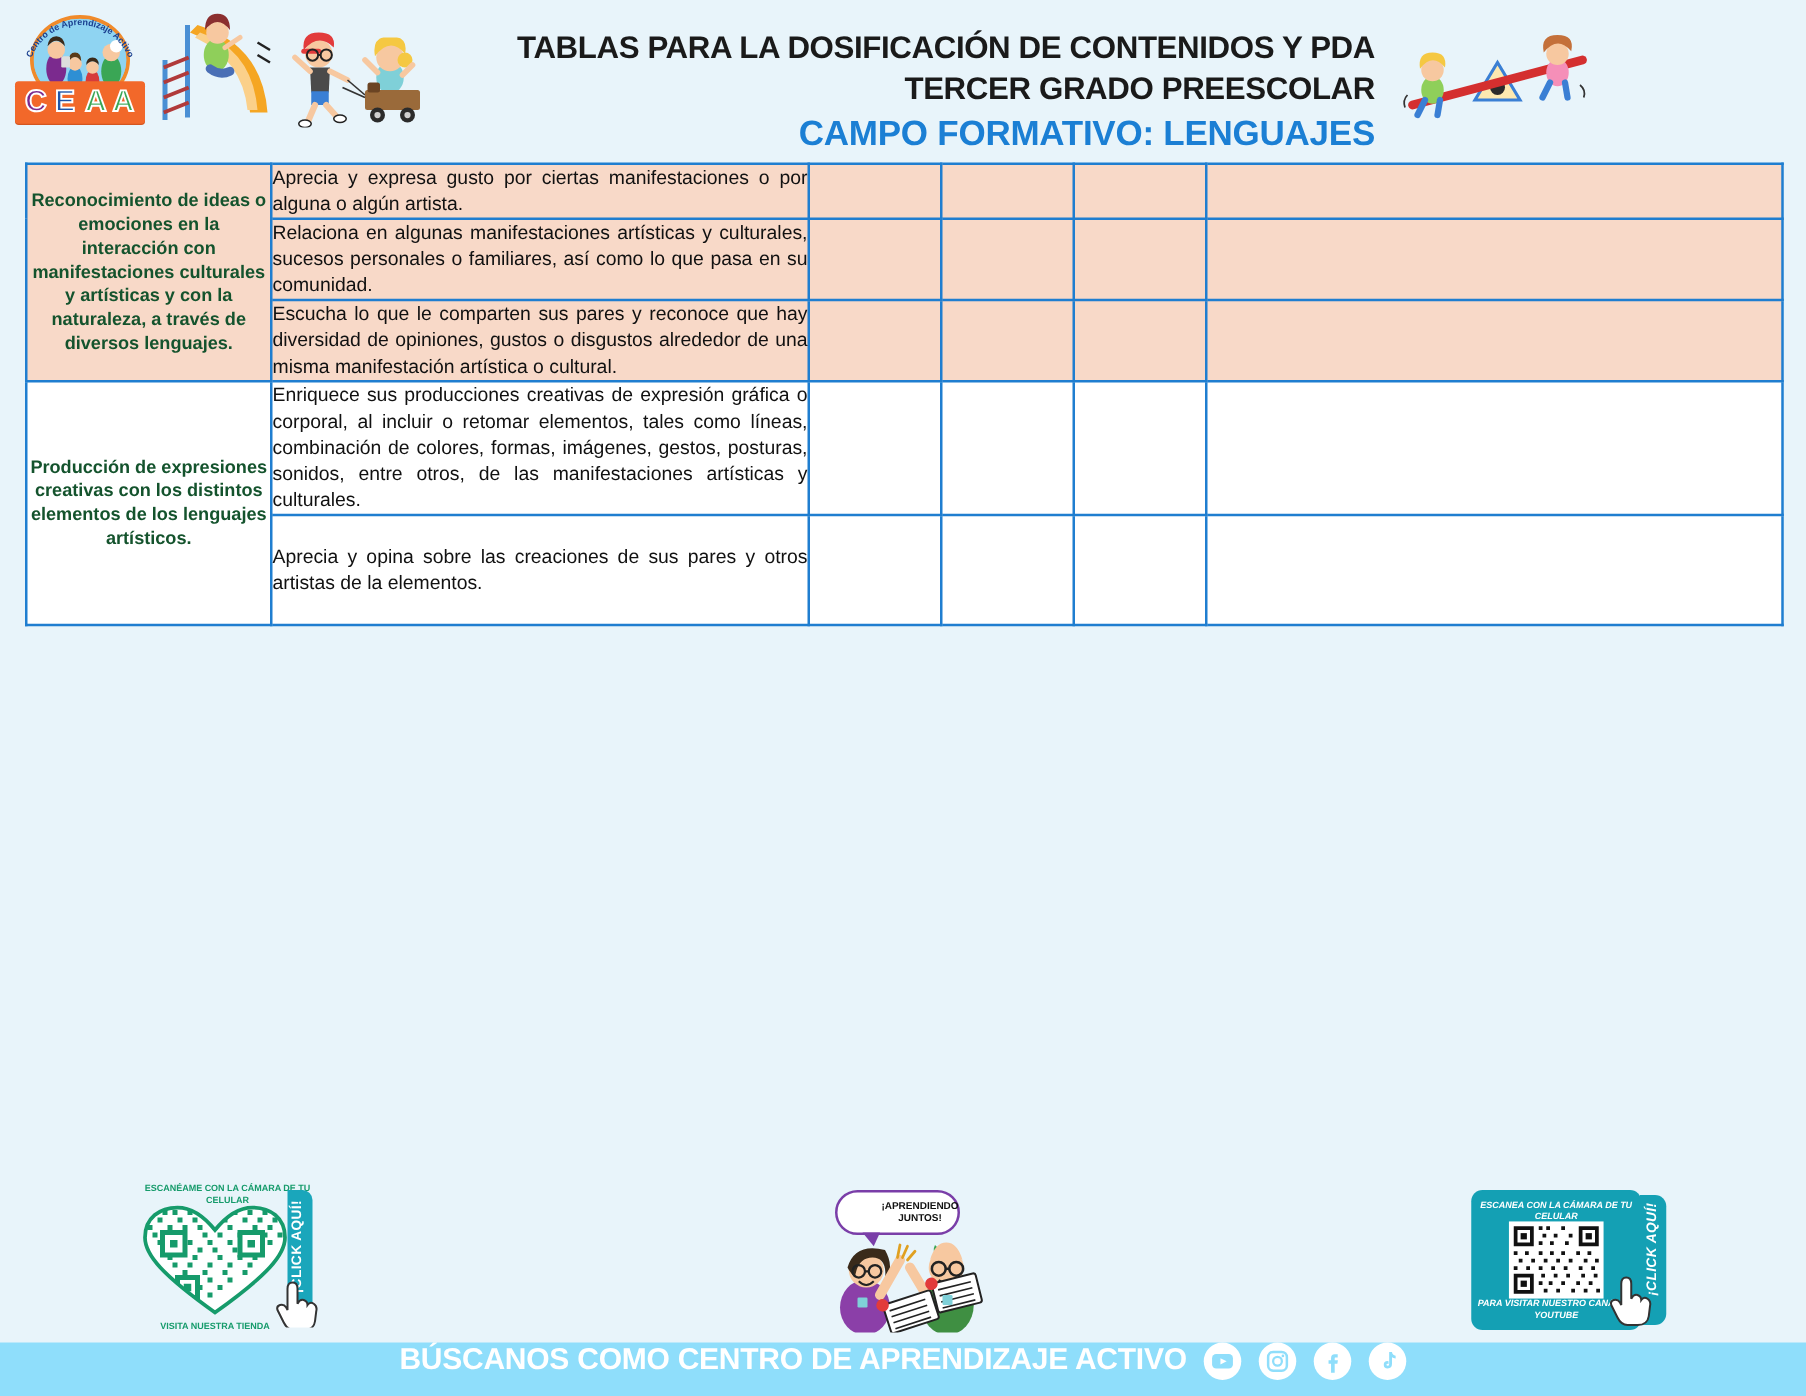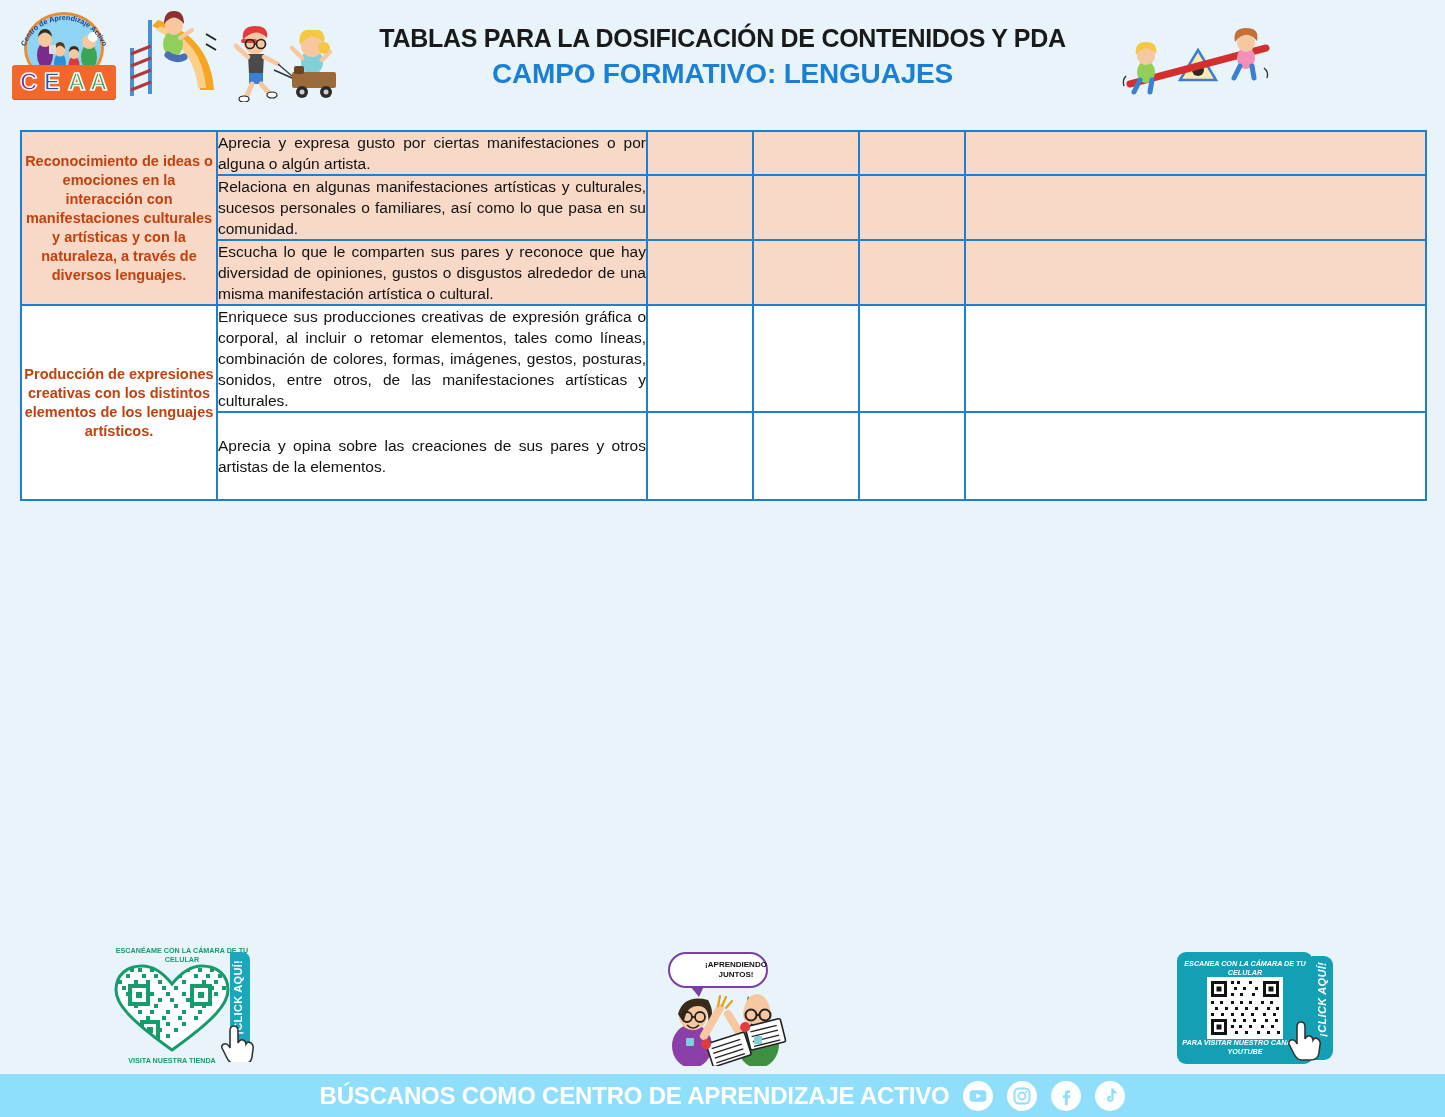--- a/index.html
+++ b/index.html
@@ -44,21 +44,21 @@
   }
   .lb1 { left: 8px;  color: #7b2a8e; }
   .lb2 { left: 32px; color: #1f55a8; }
   .lb3 { left: 56px; color: #3aa655; }
   .lb4 { left: 78px; color: #3aa655; }
 
   .kid-art { position: absolute; }
 
   .title-block {
     position: absolute; left: 345px; top: 22px; width: 755px;
-    text-align: center;
+    text-align: right;
   }
   .title-l1, .title-l2 {
     font-size: 25px; font-weight: bold; color: #1a1a1a;
     letter-spacing: -0.3px; line-height: 33px;
   }
   .title-l3 {
     font-size: 28px; font-weight: bold; color: #1b7fd4;
     letter-spacing: -0.2px; line-height: 34px; margin-top: 2px;
   }
 
@@ -87,21 +87,21 @@
     vertical-align: middle;
     padding: 0;
   }
   .c-cat { width: 196px; }
   .c-pda { width: 430px; }
   .c-n1, .c-n2, .c-n3 { width: 106px; }
   .c-wide { width: 461px; }
 
   .cat-cell {
     text-align: center;
-    font-size: 14.5px; font-weight: bold; color: #c2410c;
+    font-size: 14.5px; font-weight: bold; color: #14532d;
     line-height: 19px;
     padding: 8px 10px;
   }
   .pda-cell {
     text-align: justify;
     text-align-last: left;
     font-size: 15.5px; color: #111;
     line-height: 21px;
     padding: 7px 9px 8px 9px;
     hyphens: none;
@@ -156,21 +156,21 @@
     width: 0; height: 0;
     border-left: 9px solid transparent;
     border-right: 5px solid transparent;
     border-top: 11px solid #7a3ea8;
   }
 
   
   .bottom-bar {
     position: absolute; left: 0; top: 1074px; width: 1445px; height: 43px;
     background: #8fdefb;
-    display: flex; align-items: center; justify-content: center;
+    display: flex; align-items: flex-start; justify-content: center;
     gap: 14px;
   }
   .bottom-bar .bb-text {
     color: #ffffff; font-size: 24px; font-weight: bold; letter-spacing: -0.2px;
   }
   .soc {
     width: 30px; height: 30px; border-radius: 50%;
     background: #ffffff;
     display: inline-flex; align-items: center; justify-content: center;
     color: #8fdefb;
@@ -270,20 +270,21 @@
       <rect x="26" y="36" width="10" height="8" rx="2" fill="#6b4423"></rect>
       <circle cx="34" cy="62" r="6" fill="#2b2b2b"></circle>
       <circle cx="34" cy="62" r="2.5" fill="#cfcfcf"></circle>
       <circle cx="58" cy="62" r="6" fill="#2b2b2b"></circle>
       <circle cx="58" cy="62" r="2.5" fill="#cfcfcf"></circle>
       <line x1="24" y1="48" x2="6" y2="40" stroke="#333" stroke-width="1.5"></line>
     </svg>
 
     <div class="title-block">
       <div class="title-l1">TABLAS PARA LA DOSIFICACIÓN DE CONTENIDOS Y PDA</div>
+      <div class="title-l2">TERCER GRADO PREESCOLAR</div>
       <div class="title-l3">CAMPO FORMATIVO: LENGUAJES</div>
     </div>
 
     <svg class="kid-art" style="left:1118px; top:28px;" width="160" height="72" viewBox="0 0 160 72">
       <path d="M62 52 L98 52 L80 22 Z" fill="#fde9b0" stroke="#3a7fd4" stroke-width="2.5"></path>
       <circle cx="80" cy="42" r="6" fill="#2b2b2b"></circle>
       <line x1="12" y1="56" x2="148" y2="20" stroke="#d42f2f" stroke-width="7" stroke-linecap="round"></line>
       <ellipse cx="28" cy="44" rx="9" ry="11" fill="#8fcf5a"></ellipse>
       <circle cx="28" cy="28" r="9" fill="#f7c8a0"></circle>
       <path d="M18 27 q10 -13 20 -1 q2 -12 -10 -12 q-12 0 -10 13z" fill="#f5c842"></path>

